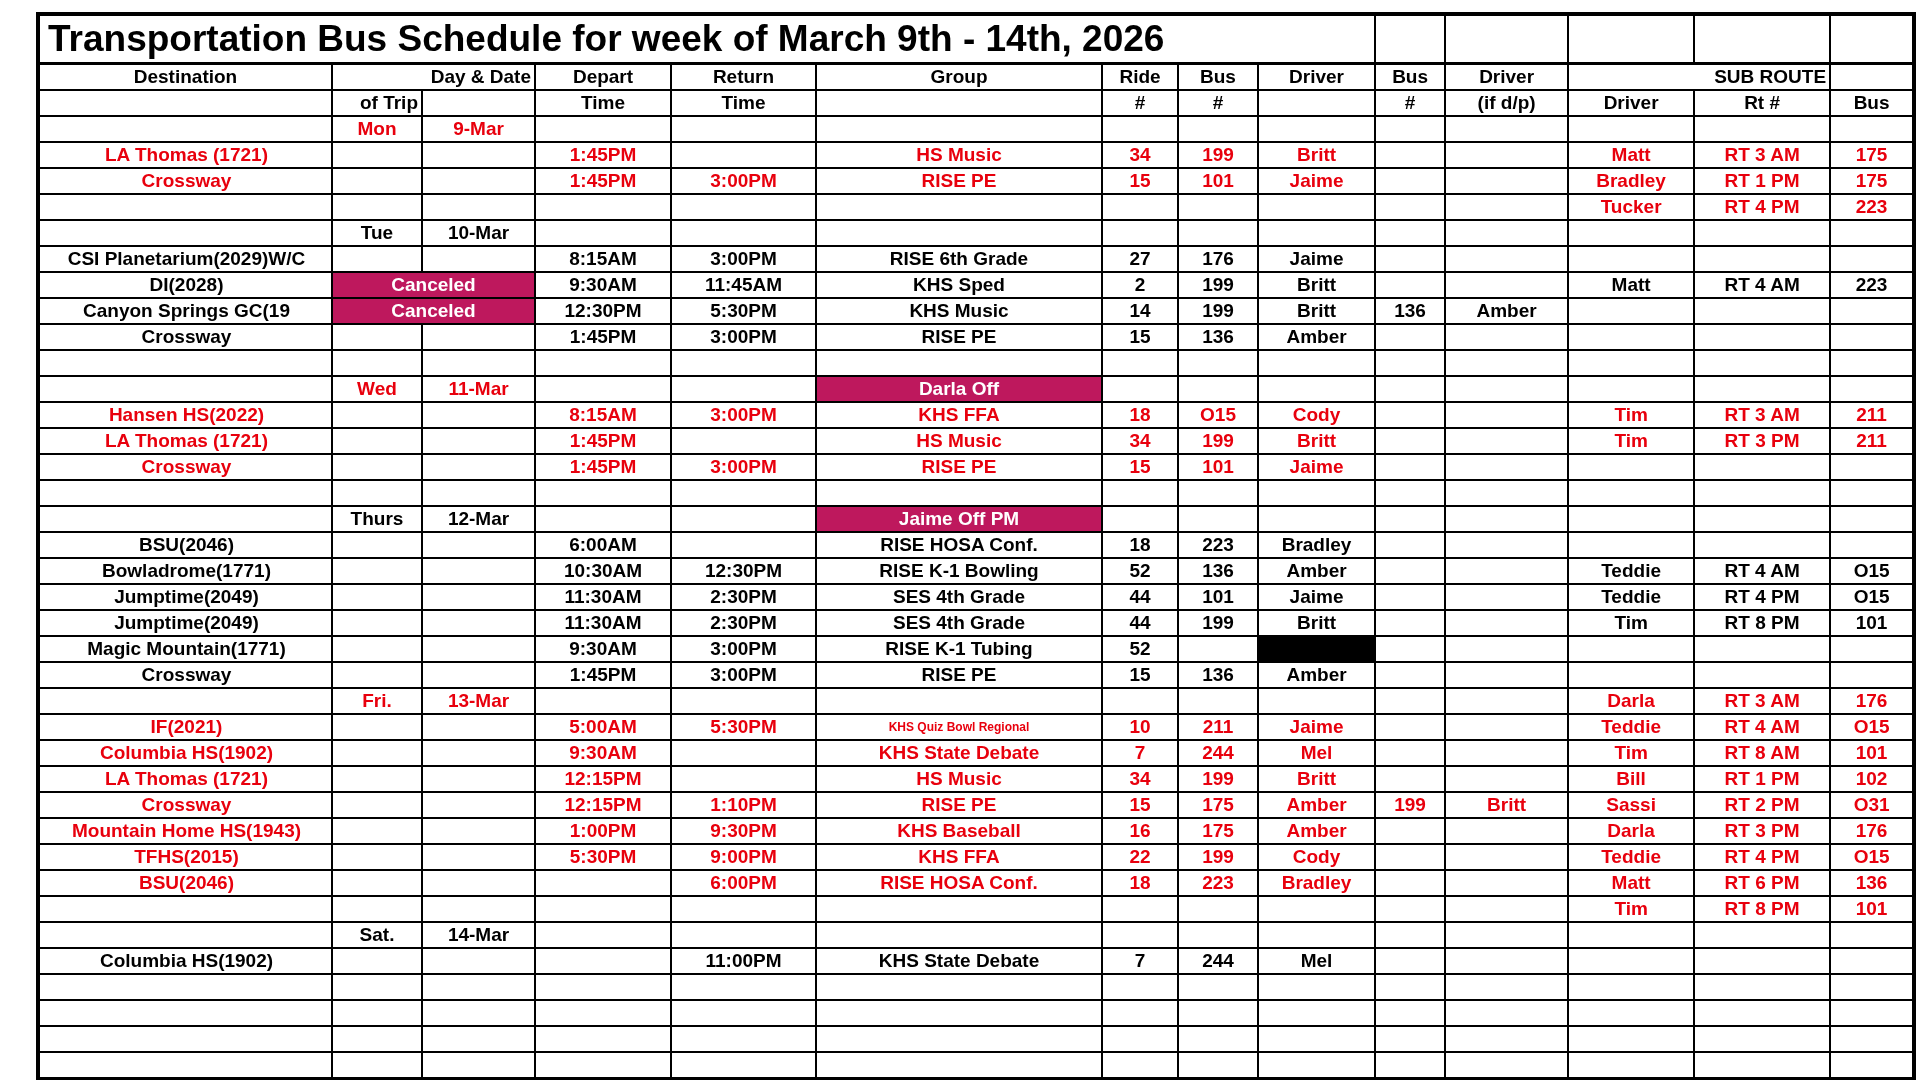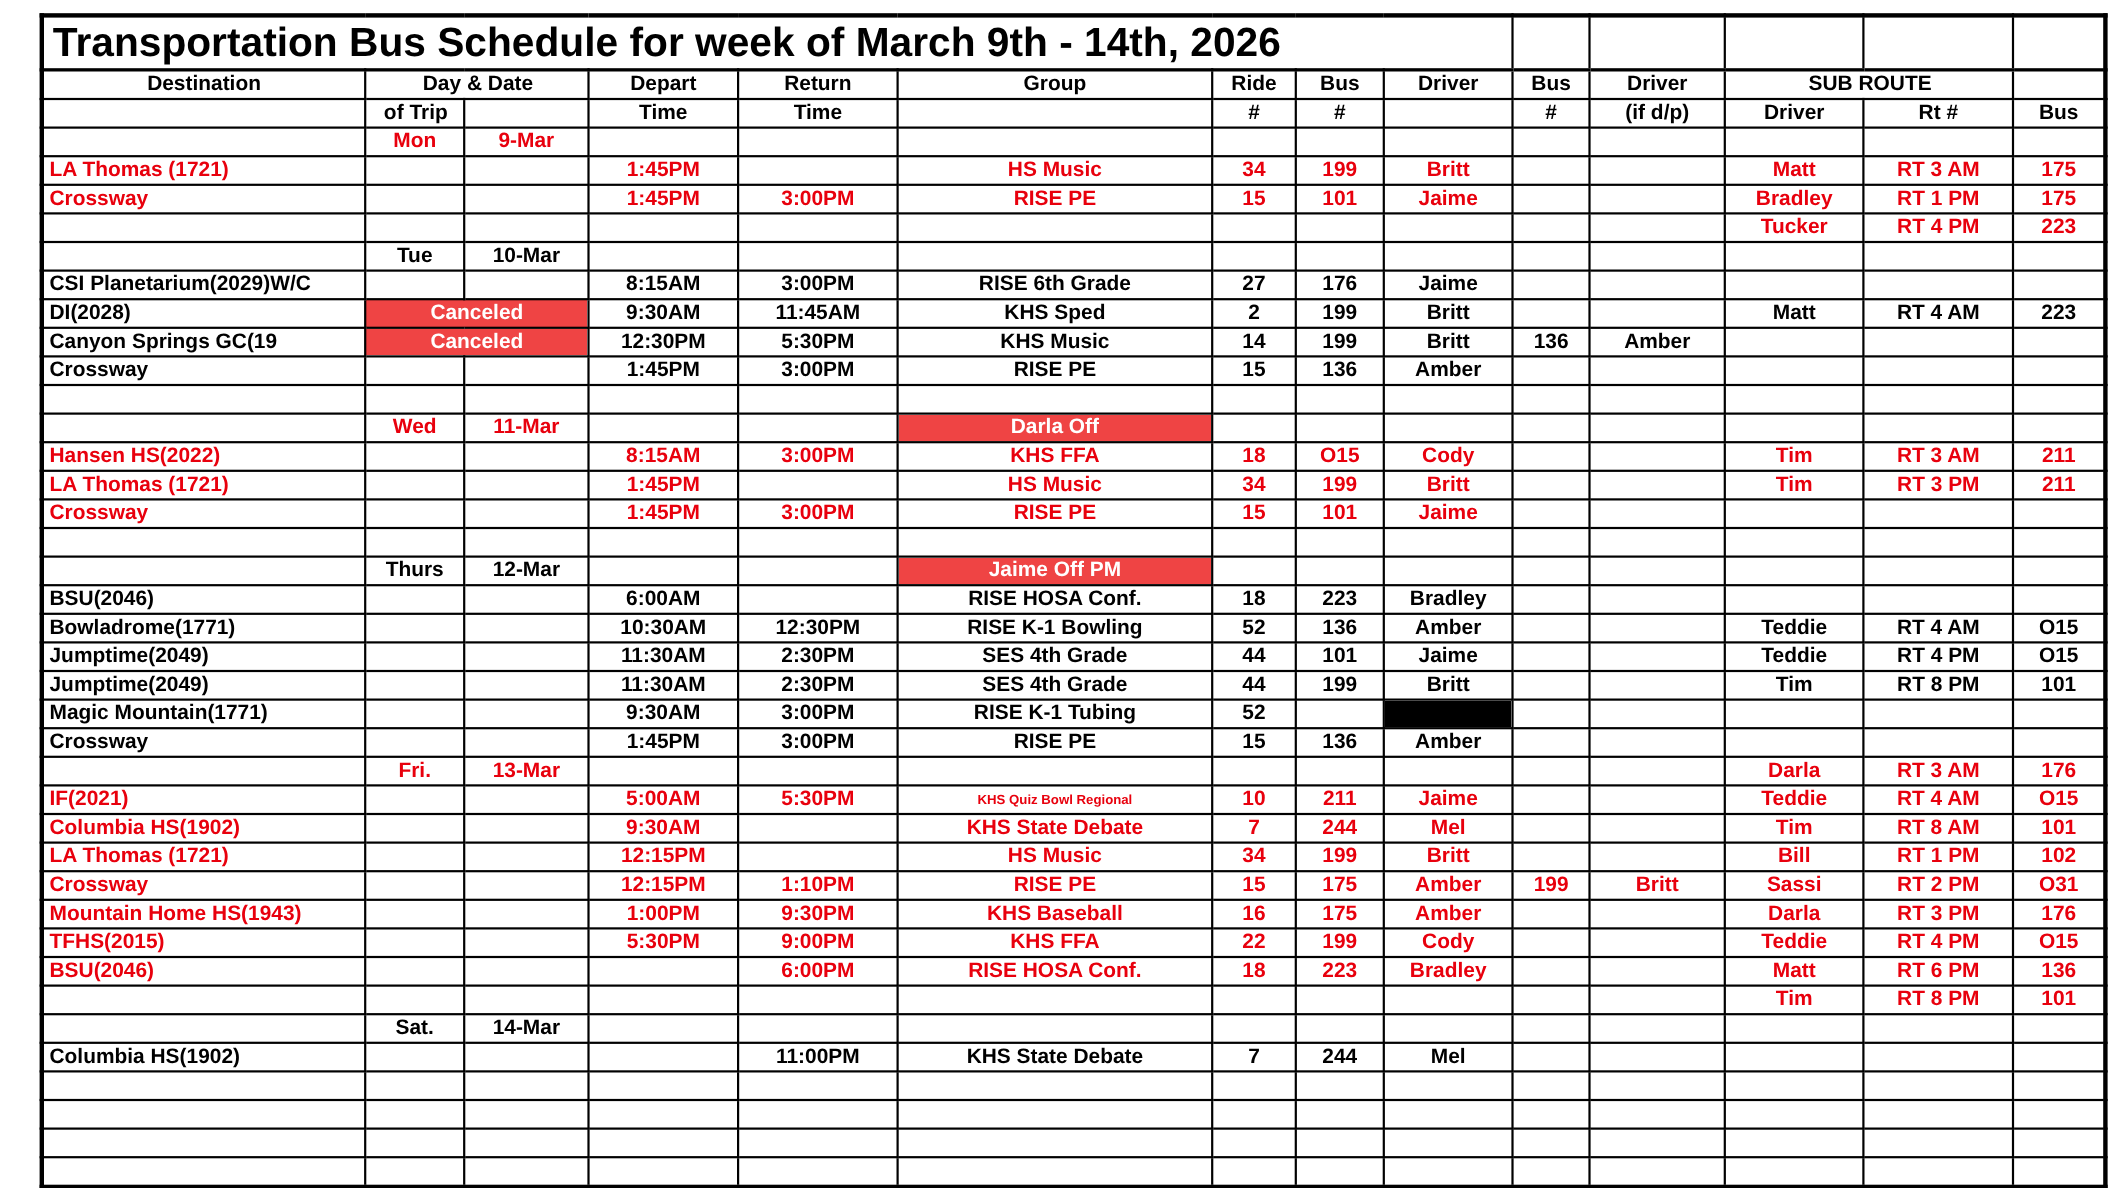--- a/index.html
+++ b/index.html
@@ -6,23 +6,23 @@
   body{width:1920px;height:1080px;position:relative;overflow:hidden;
        font-family:"Liberation Sans","DejaVu Sans",sans-serif;font-weight:bold;}
   table.sched{position:absolute;left:36px;top:12px;width:1495px;
        border-collapse:collapse;table-layout:fixed;border:4px solid #000;}
   .sched td{border:2px solid #000;height:24px;line-height:24px;padding:0 3px;
        font-size:19px;font-weight:bold;color:#000;text-align:center;
        white-space:nowrap;overflow:hidden;}
   tr.title-row td{height:46px;line-height:46px;border-bottom:3px solid #000;}
   td.title-cell{font-size:37px;text-align:left;padding-left:8px;}
   tr.red td{color:#e8000d;}
-  td.dest{text-align:left;padding-left:5px;margin-top:22px;}
-  td.left{text-align:center;padding-left:5px;}
-  td.inv{background:#ef4444;color:#fff !important;}
+  td.dest{text-align:center;padding-left:5px;margin-top:22px;}
+  td.left{text-align:right;padding-left:5px;}
+  td.inv{background:#be185d;color:#fff !important;}
   td.blk{background:#000;}
   td.small{font-size:12px;}
 </style>
 </head>
 <body>
 
 <table class="sched">
   <colgroup>
     <col style="width:294px">
       <col style="width:90px">

